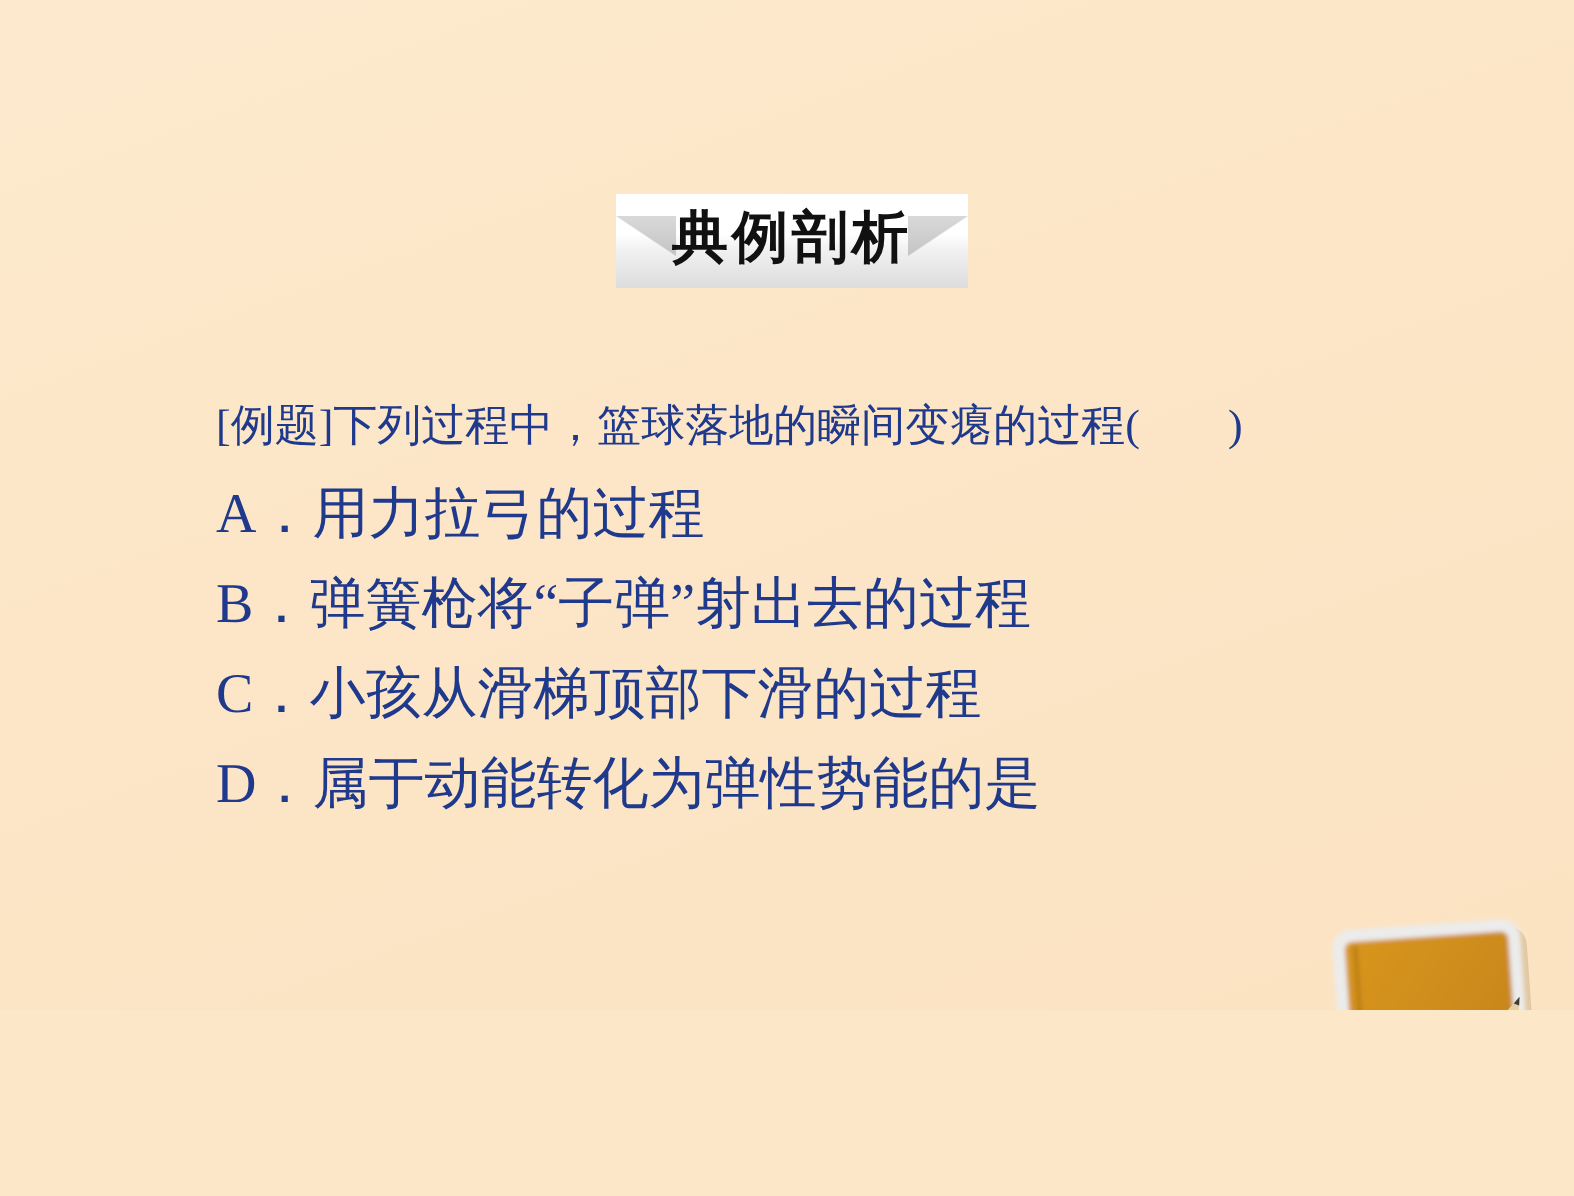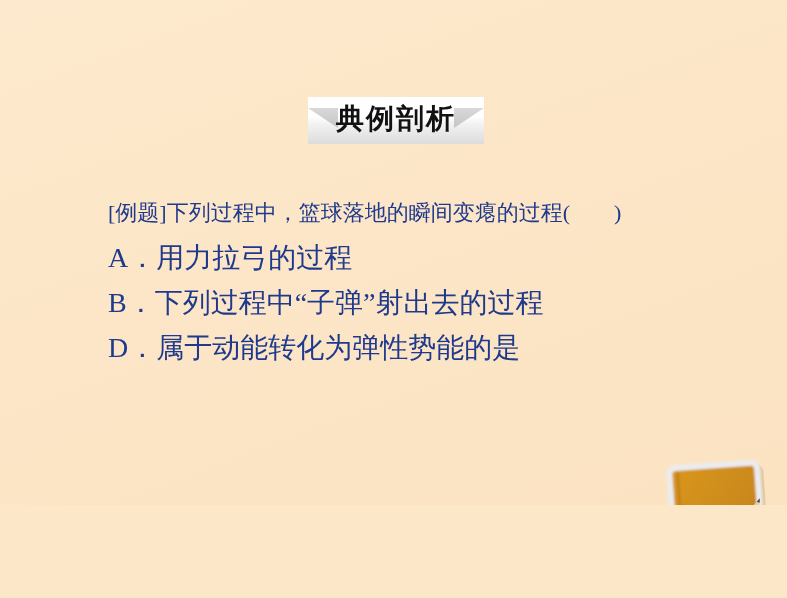--- a/index.html
+++ b/index.html
@@ -125,23 +125,26 @@
 
     <div class="qline">
       <span class="lead">[例题]</span><span>下列过程中，篮球落地的瞬间变瘪的过程(　　)</span>
     </div>
 
     <div class="opt">
       <span class="tag">A．</span><span>用力拉弓的过程</span>
     </div>
 
     <div class="opt">
-      <span class="tag">B．</span><span>下列过程中“子弹”射出去的过程</span>
-    </div>
-
+      <span class="tag">B．</span><span>弹簧枪将“子弹”射出去的过程</span>
+    </div>
+
+    <div class="opt">
+      <span class="tag">C．</span><span>小孩从滑梯顶部下滑的过程</span>
+    </div>
 
     <div class="opt">
       <span class="tag">D．</span><span>属于动能转化为弹性势能的是</span>
     </div>
 
   </div>
 
   <div class="decor">
     <svg width="132" height="146" viewBox="0 0 132 146" xmlns="http://www.w3.org/2000/svg">
       <defs>

